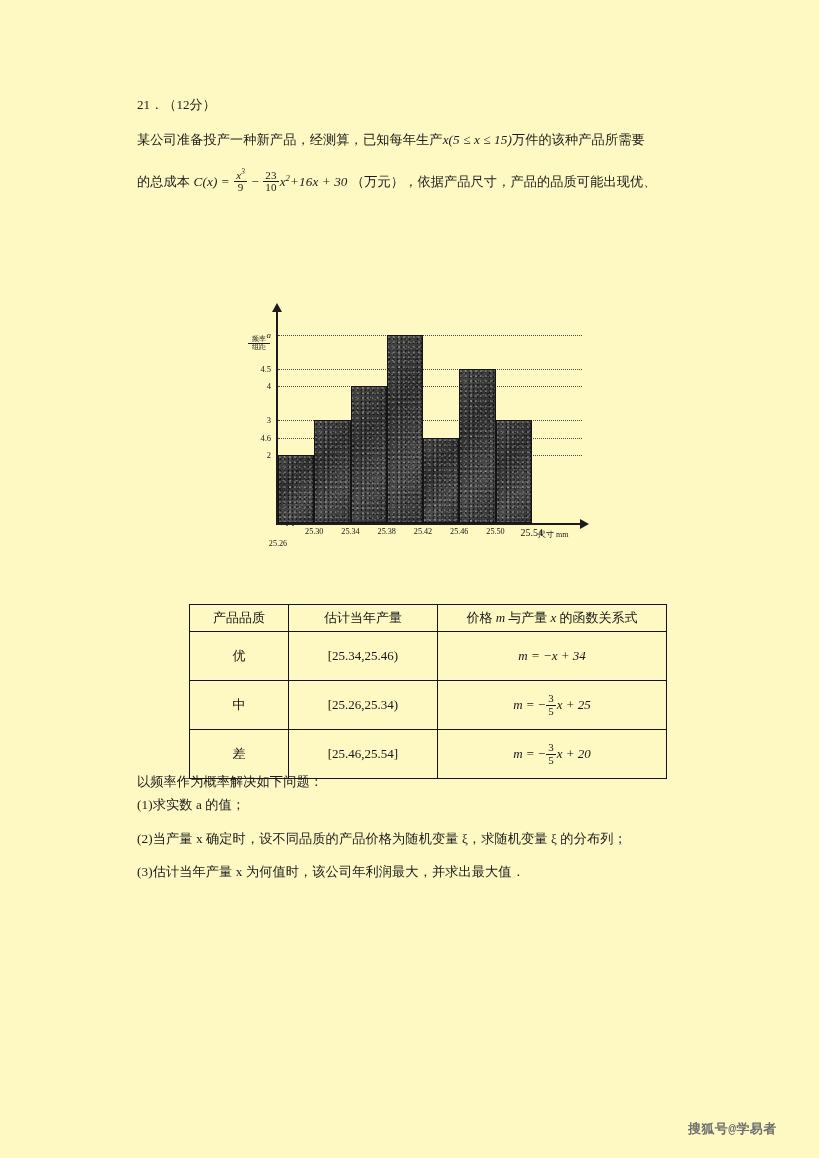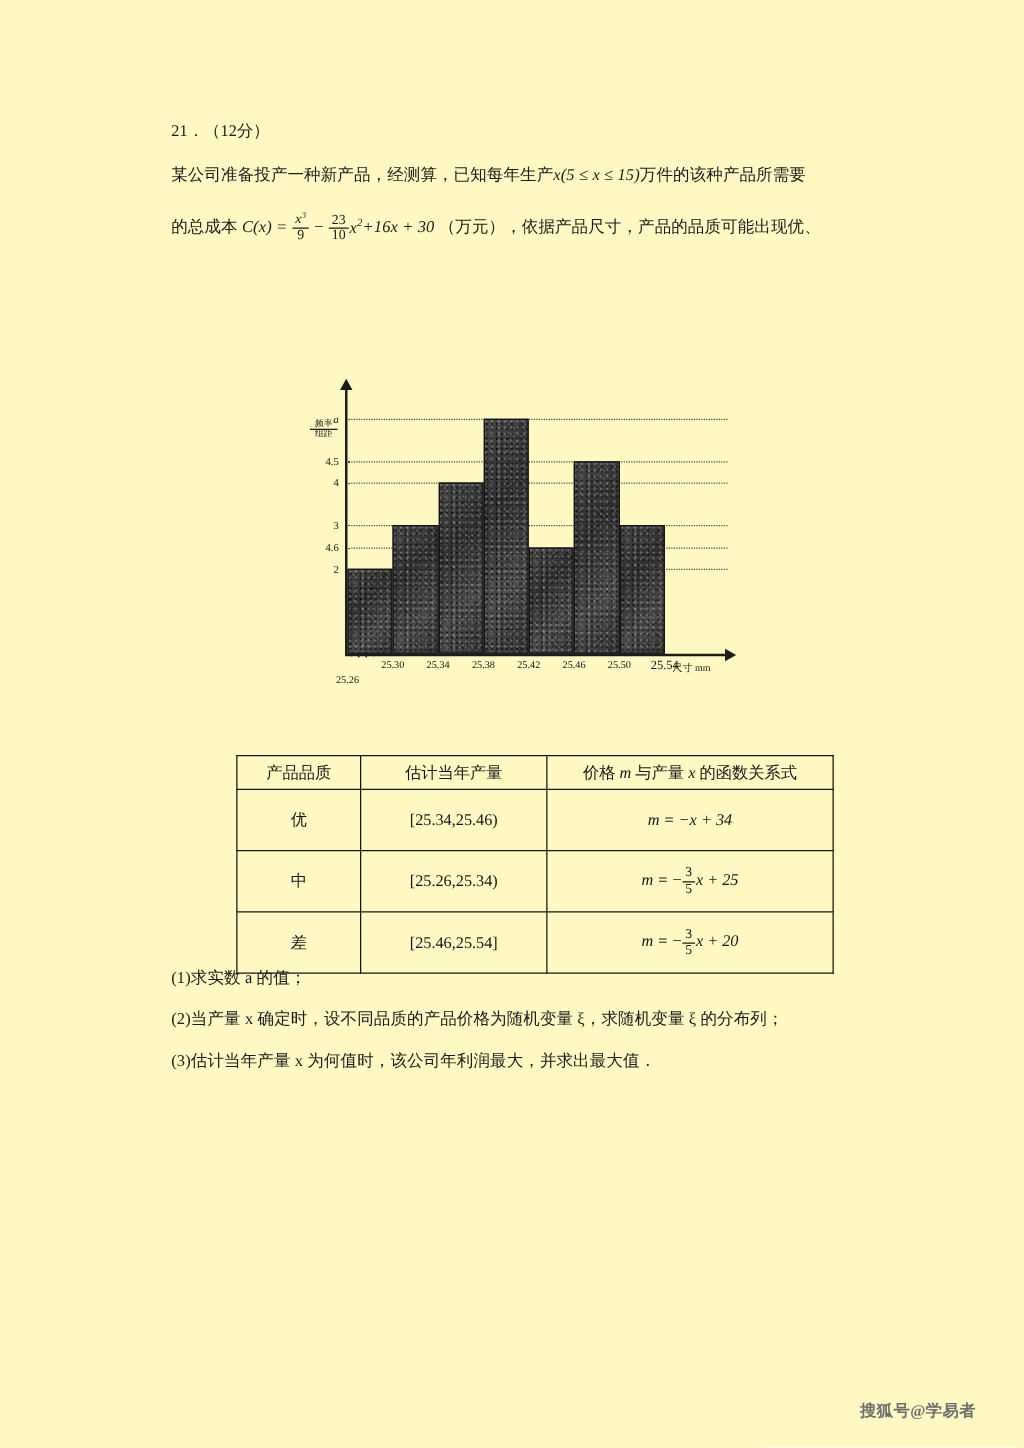--- a/index.html
+++ b/index.html
@@ -188,21 +188,21 @@
 
   
   #watermark {
     position: absolute;
     left: 688px; top: 1120px;
     font-size: 13px;
     font-weight: bold;
     color: #6e6e6e;
     letter-spacing: 0.4px;
     white-space: nowrap;
-    font-family: Liberation Serif, serif;
+    font-family: Liberation Mono, monospace;
   }
 </style>
 </head>
 <body>
 
 <div id="page">
 
   <div id="q-number" class="body-text">21．（12分）</div>
 
   <div id="para-1" class="body-text">
@@ -307,20 +307,21 @@
         </tr>
         <tr>
           <td class="c1">差</td>
           <td class="c2">[25.46,25.54]</td>
           <td class="c3"><span class="math">m = </span><span>−</span><span class="frac"><span class="num">3</span><span class="den">5</span></span><span class="math">x + 20</span></td>
         </tr>
       </tbody>
   </table>
 
   <div id="questions" class="body-text">
+    <div class="qline">以频率作为概率解决如下问题：</div>
     <div class="qline">(1)求实数 a 的值；</div>
     <div class="qline spaced">(2)当产量 x 确定时，设不同品质的产品价格为随机变量 ξ，求随机变量 ξ 的分布列；</div>
     <div class="qline spaced">(3)估计当年产量 x 为何值时，该公司年利润最大，并求出最大值．</div>
   </div>
 
   <div id="watermark">搜狐号@学易者</div>
 
 </div>
 
 </body></html>

